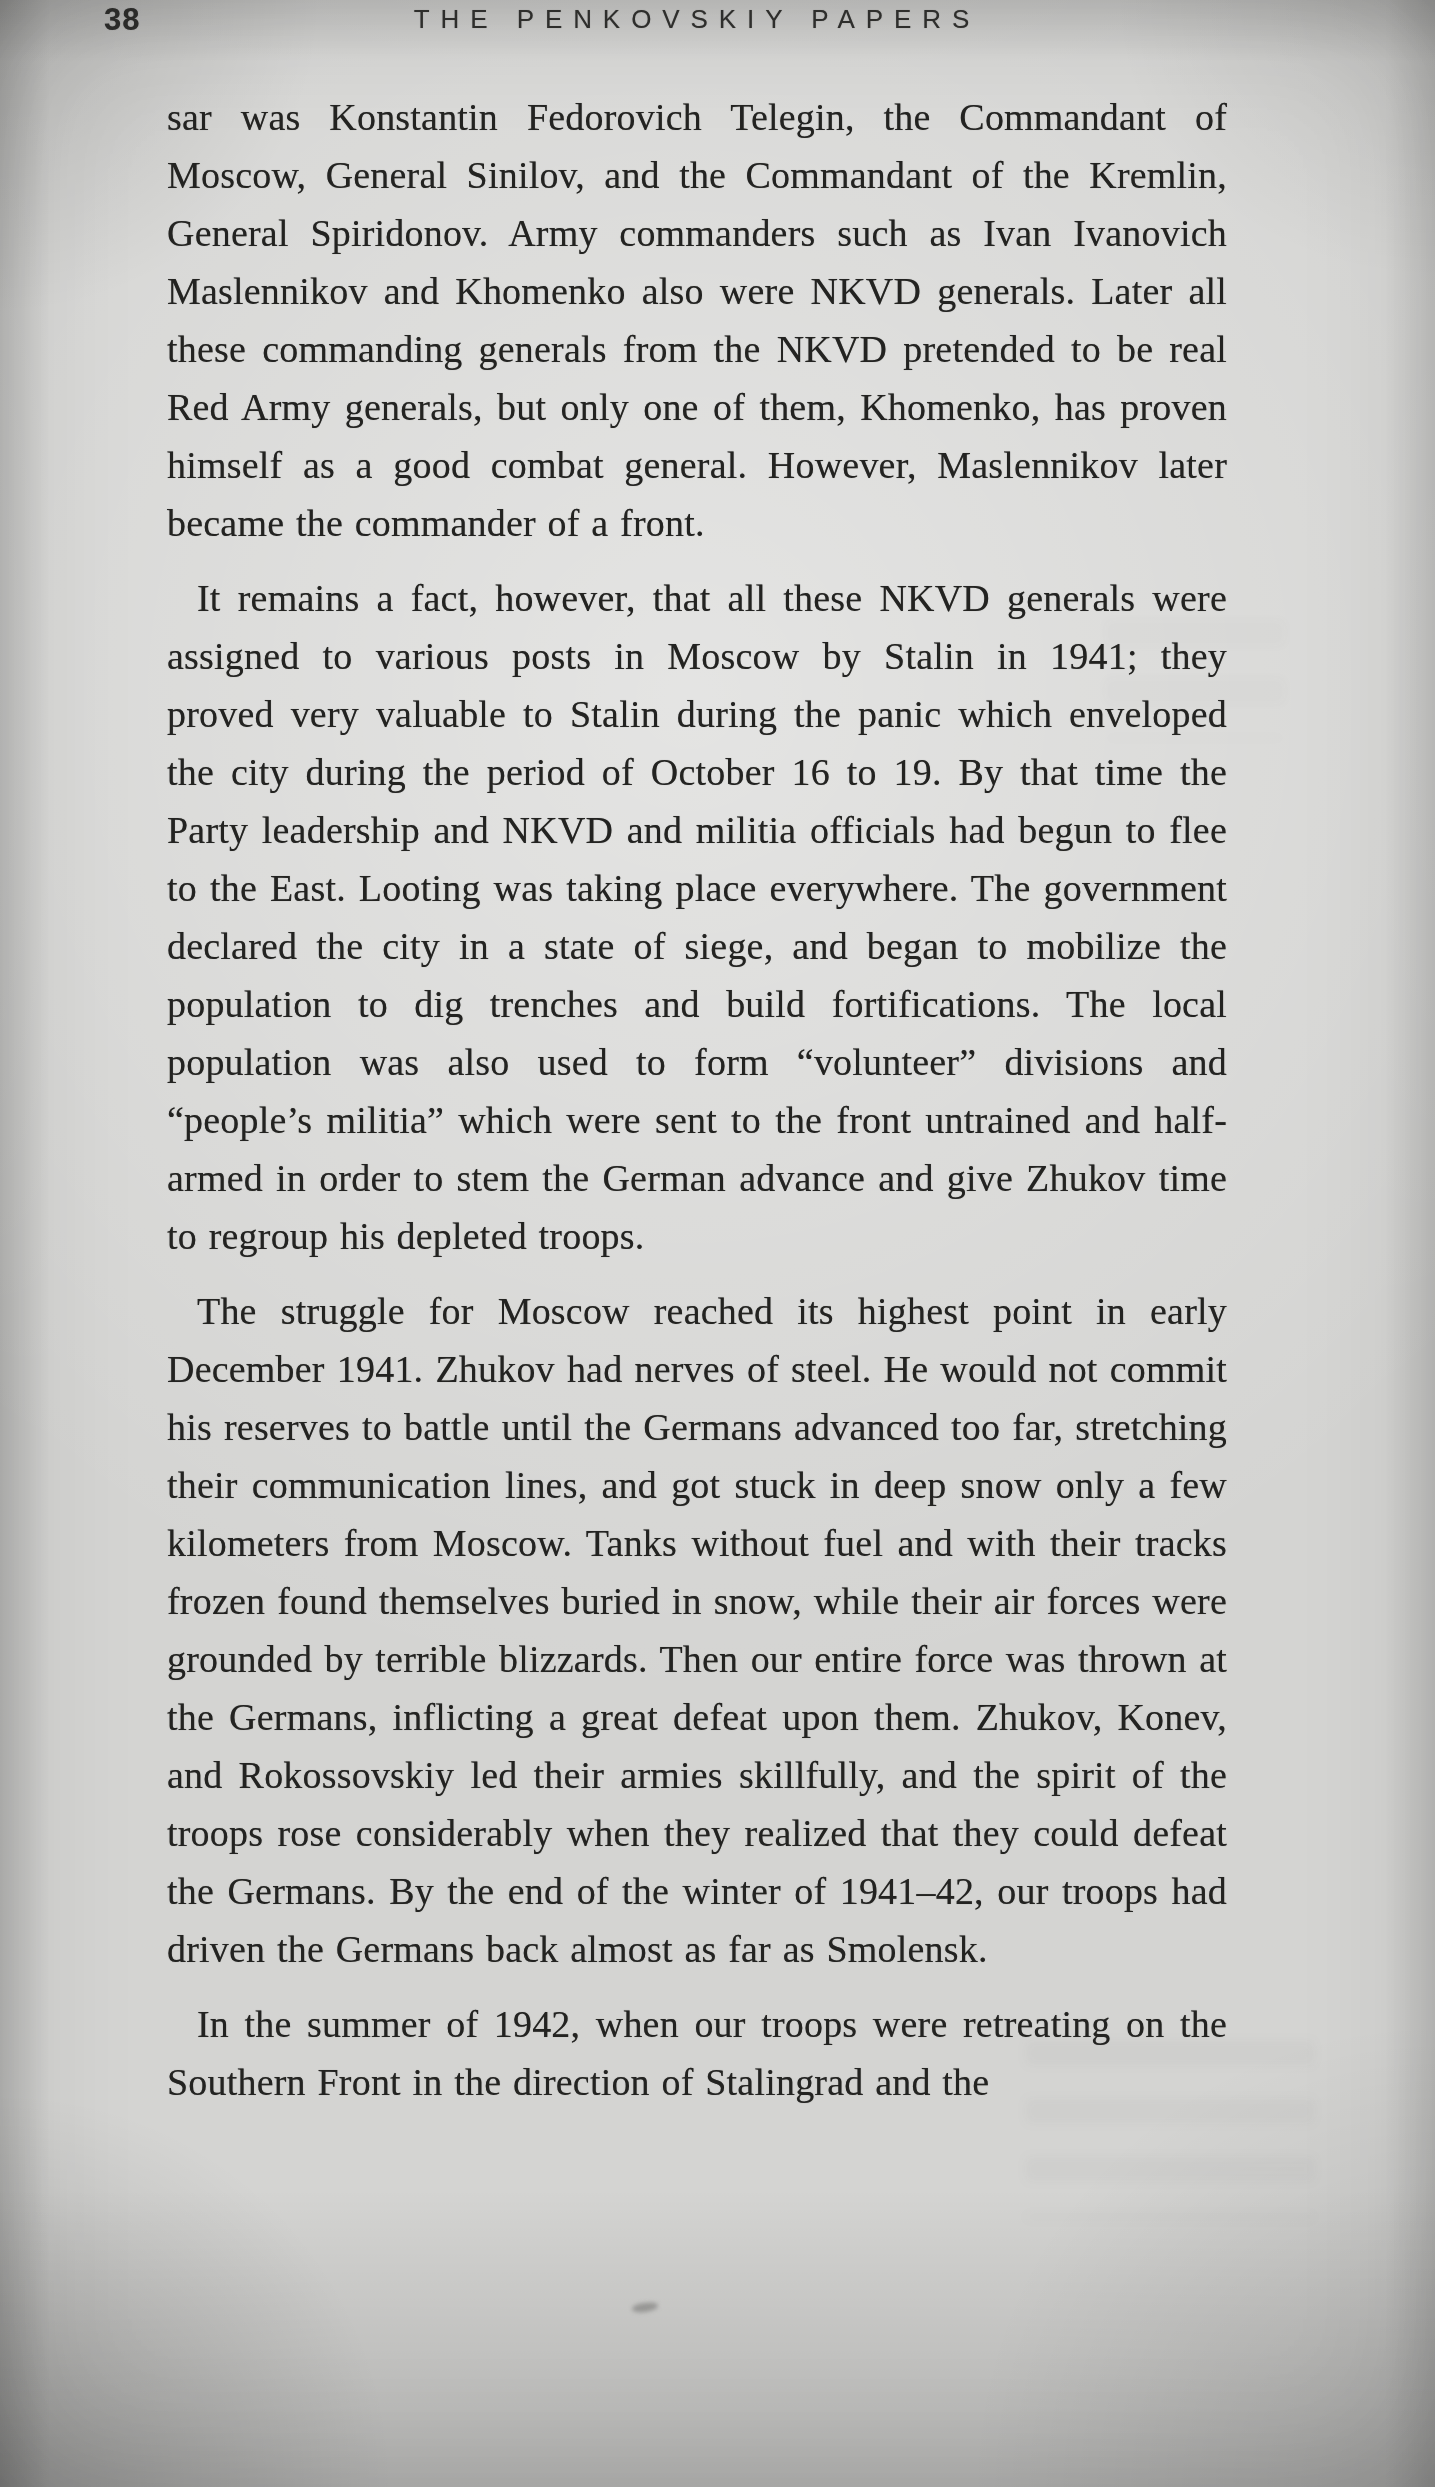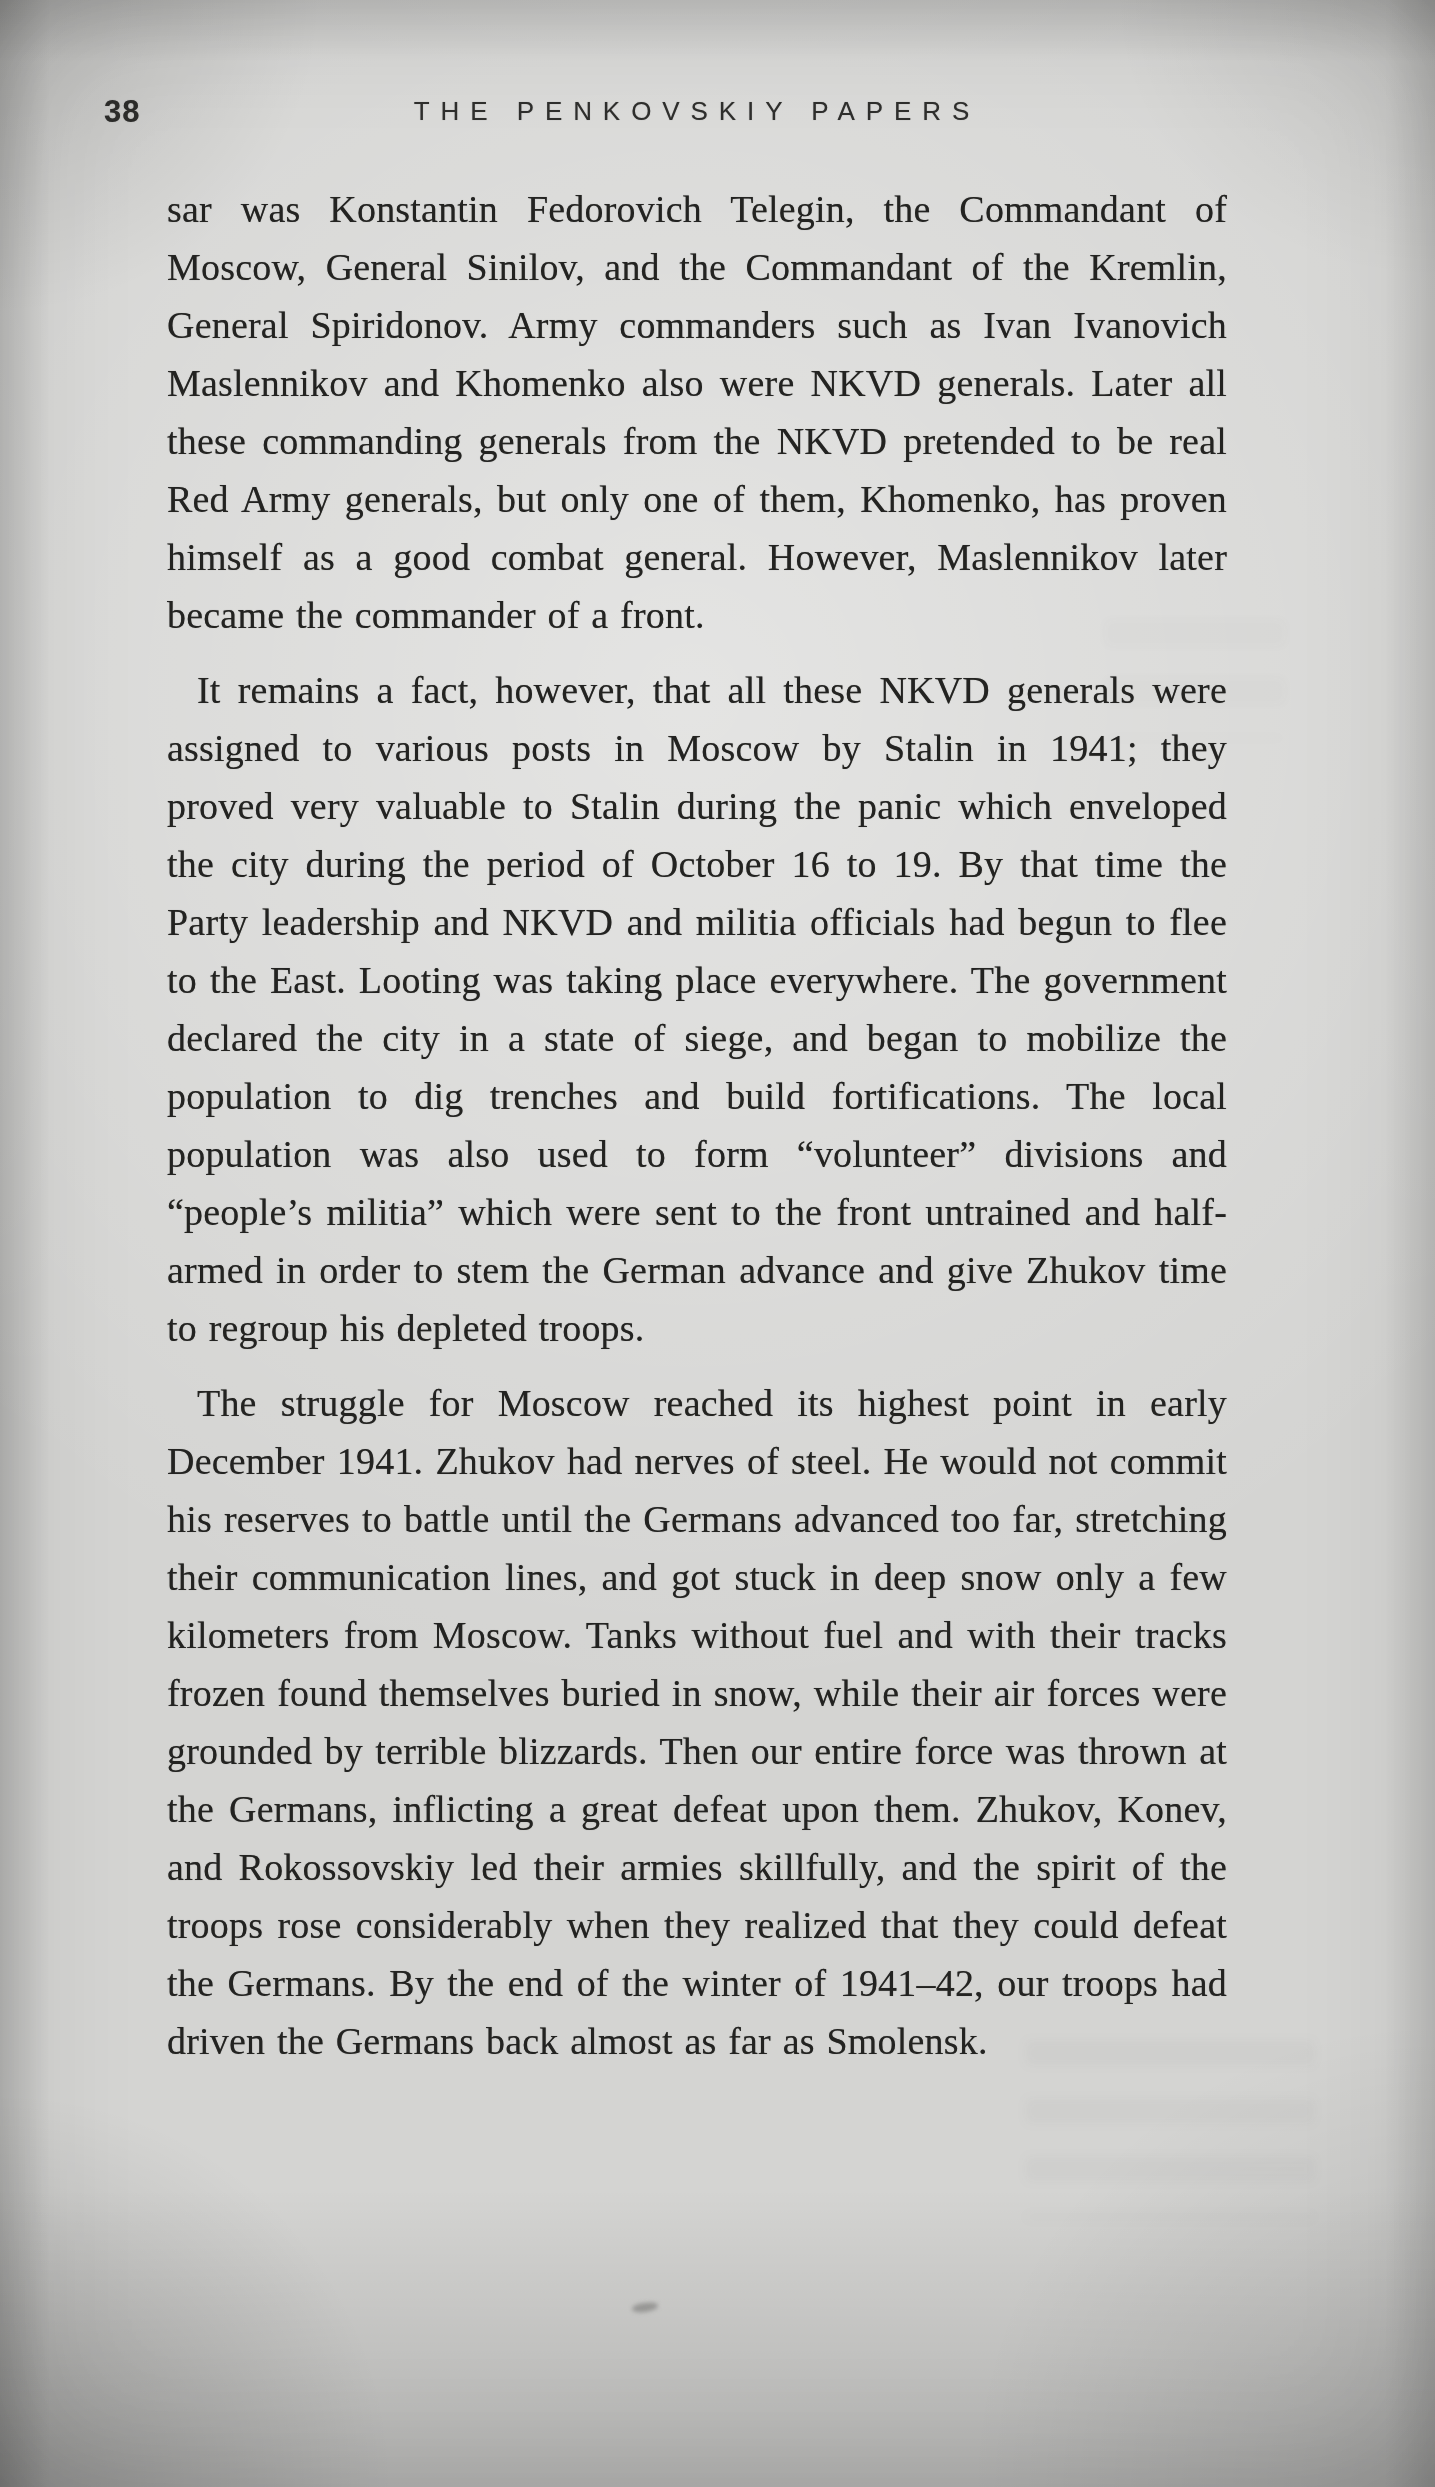--- a/index.html
+++ b/index.html
@@ -23,21 +23,20 @@
       radial-gradient(45% 26% at 100% 100%, rgba(0,0,0,0.13), rgba(0,0,0,0) 72%),
       radial-gradient(32% 18% at 0% 0%, rgba(0,0,0,0.15), rgba(0,0,0,0) 70%),
       radial-gradient(32% 16% at 100% 0%, rgba(0,0,0,0.10), rgba(0,0,0,0) 70%);
     box-shadow: inset 0 0 140px rgba(0,0,0,0.14);
     font-family: "Liberation Serif", "DejaVu Serif", serif;
     color: #222220;
   }
 
   .page-inner {
     position: relative;
-    padding-top: 92px;
     height: 100%;
     box-sizing: border-box;
   }
 
   
   .running-head {
     position: relative;
     margin-left: 150px;
     width: 1094px;
     height: 42px;
@@ -118,20 +117,21 @@
 
     <header class="running-head">
       <span class="page-num">38</span>
       <span class="running-title">THE PENKOVSKIY PAPERS</span>
     </header>
 
     <main class="body-text">
       <p class="p">sar was Konstantin Fedorovich Telegin, the Commandant of Moscow, General Sinilov, and the Commandant of the Kremlin, General Spiridonov. Army commanders such as Ivan Ivanovich Maslennikov and Khomenko also were NKVD generals. Later all these commanding generals from the NKVD pretended to be real Red Army generals, but only one of them, Khomenko, has proven himself as a good combat general. However, Maslennikov later became the commander of a front.</p>
       <p class="p indent">It remains a fact, however, that all these NKVD generals were assigned to various posts in Moscow by Stalin in 1941; they proved very valuable to Stalin during the panic which enveloped the city during the period of October 16 to 19. By that time the Party leadership and NKVD and militia officials had begun to flee to the East. Looting was taking place everywhere. The government declared the city in a state of siege, and began to mobilize the population to dig trenches and build fortifications. The local population was also used to form “volunteer” divisions and “people’s militia” which were sent to the front untrained and half-armed in order to stem the German advance and give Zhukov time to regroup his depleted troops.</p>
       <p class="p indent">The struggle for Moscow reached its highest point in early December 1941. Zhukov had nerves of steel. He would not commit his reserves to battle until the Germans advanced too far, stretching their communication lines, and got stuck in deep snow only a few kilometers from Moscow. Tanks without fuel and with their tracks frozen found themselves buried in snow, while their air forces were grounded by terrible blizzards. Then our entire force was thrown at the Germans, inflicting a great defeat upon them. Zhukov, Konev, and Rokossovskiy led their armies skillfully, and the spirit of the troops rose considerably when they realized that they could defeat the Germans. By the end of the winter of 1941–42, our troops had driven the Germans back almost as far as Smolensk.</p>
+      <p class="p indent">In the summer of 1942, when our troops were retreating on the Southern Front in the direction of Stalingrad and the</p>
     </main>
 
     <div class="ghost-a"></div>
     <div class="ghost-b"></div>
     <div class="smudge"></div>
 
   </div>
 </div>
 
 </body></html>

